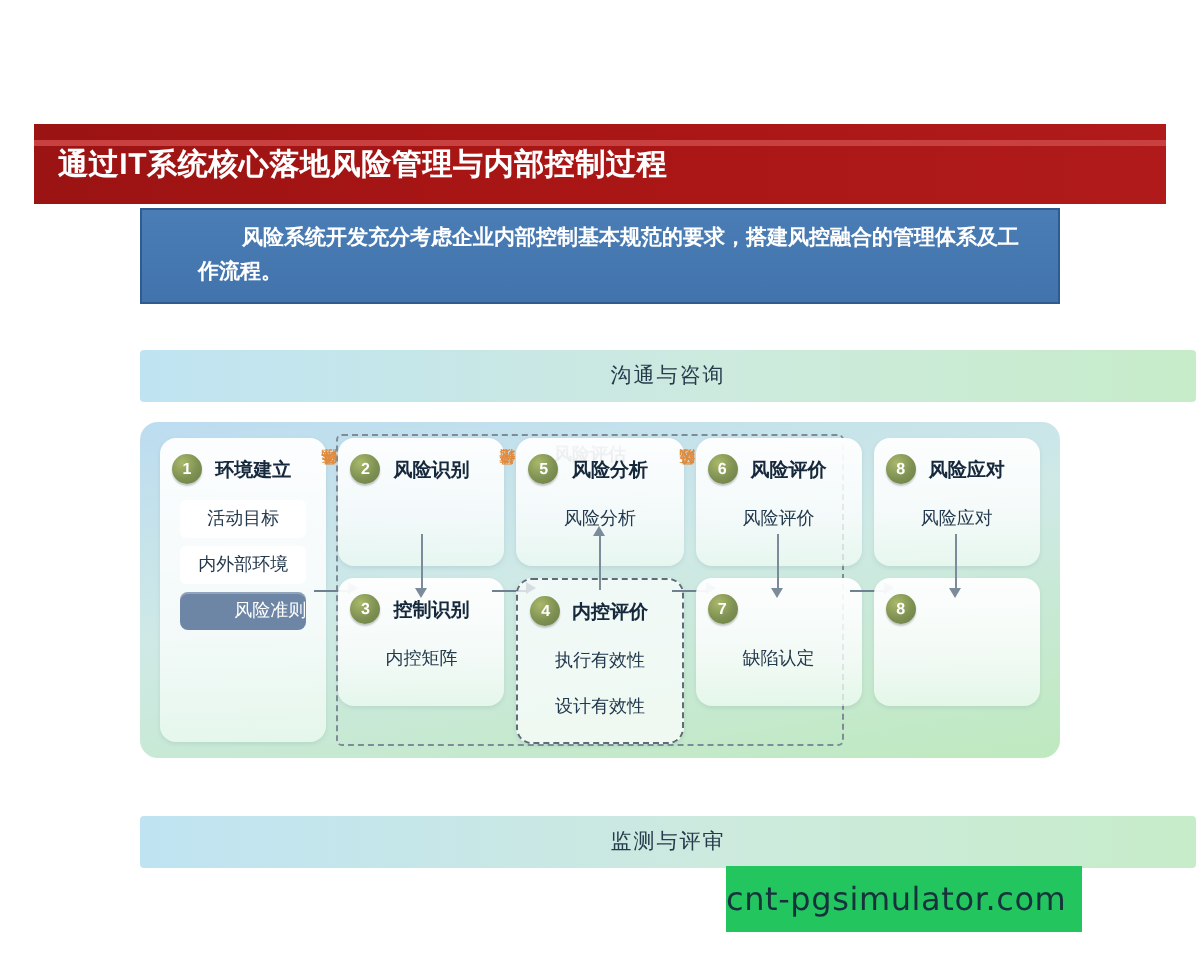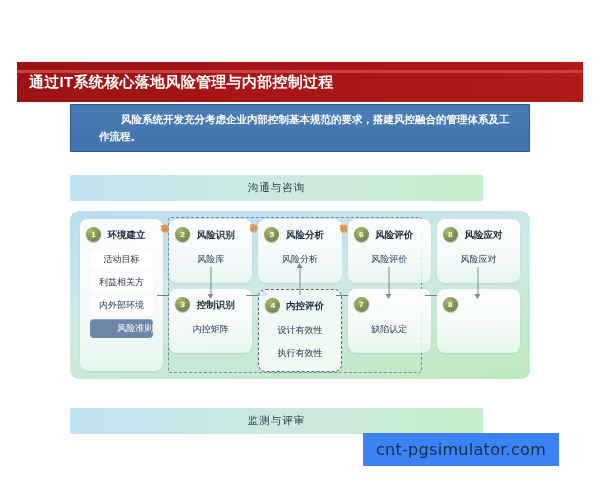--- a/index.html
+++ b/index.html
@@ -33,21 +33,21 @@
     border: 1px solid #2f5c90;
     display: flex; align-items: center;
   }
   .subtitle-text {
     color: #ffffff; font-size: 10.5px; font-weight: bold; line-height: 17px;
     padding: 0 12px; text-indent: 22px; text-align: left; margin-left: 16px;
   }
 
   
   .band {
-    position: absolute; left: 70px; width: 413px; height: 26px;
+    position: absolute; left: 70px; width: 528px; height: 26px;
     background: linear-gradient(90deg, #bfe3f2 0%, #cdeade 55%, #c6ecc9 100%);
     display: flex; align-items: center; justify-content: center;
     border-radius: 2px;
   }
   .band-top { top: 175px; }
   .band-bottom { top: 408px; }
   .band-text { font-size: 10.5px; color: #253a4b; letter-spacing: 1px; }
 
   
   .diagram {
@@ -149,23 +149,23 @@
   }
   .conn-label {
     position: absolute; left: 50%; transform: translateX(-50%) rotate(180deg);
     writing-mode: vertical-rl;
     font-size: 8px; color: #e08a3c; white-space: nowrap;
     top: 20px; letter-spacing: 0px;
   }
 
   
   .watermark {
-    position: absolute; left: 363px; top: 433px; width: 196px; height: 33px;
-    background: #3b82f6;
-    display: flex; align-items: center; justify-content: center;
+    position: absolute; left: 363px; top: 433px; width: 178px; height: 33px;
+    background: #22c55e;
+    display: flex; align-items: center; 
   }
   .watermark-text {
     color: #17323c; font-size: 16px; letter-spacing: .3px;
     font-family: "DejaVu Sans", sans-serif;
   }
 </style>
 </head>
 <body>
 
 <div class="page">
@@ -190,36 +190,34 @@
     </div>
 
     <div class="cols" id="cols">
         <div class="col">
           <div class="card">
             <div class="card-head">
               <span class="badge">1</span>
               <span class="card-title">环境建立</span>
             </div>
             <div class="sub-item">活动目标</div>
-            <div class="sub-item">利益相关方</div>
             <div class="sub-item">内外部环境</div>
             <div class="sub-item highlight">风险准则</div>
           </div>
         </div>
         <div class="col">
           <div class="connector" style="left: -17px;">
             <div class="arrow-h"></div>
             <span class="conn-label">风险事件</span>
           </div>
           <div class="card half">
             <div class="card-head">
               <span class="badge">2</span>
               <span class="card-title">风险识别</span>
             </div>
-            <div class="sub-item plain">风险库</div>
           </div>
           <div class="card half">
             <div class="card-head">
               <span class="badge">3</span>
               <span class="card-title">控制识别</span>
             </div>
             <div class="sub-item plain">内控矩阵</div>
           </div>
           <div class="v-arrow" style="top: 48px; height: 28px;"></div>
         </div>
@@ -233,22 +231,22 @@
               <span class="badge">5</span>
               <span class="card-title">风险分析</span>
             </div>
             <div class="sub-item plain">风险分析</div>
           </div>
           <div class="card half inner-dashed">
             <div class="card-head">
               <span class="badge">4</span>
               <span class="card-title">内控评价</span>
             </div>
+            <div class="sub-item plain">执行有效性</div>
             <div class="sub-item plain">设计有效性</div>
-            <div class="sub-item plain">执行有效性</div>
           </div>
           <div class="v-arrow up" style="top: 48px; height: 28px;"></div>
         </div>
         <div class="col">
           <div class="connector" style="left: -17px;">
             <div class="arrow-h"></div>
             <span class="conn-label">风险等级</span>
           </div>
           <div class="card half">
             <div class="card-head">

